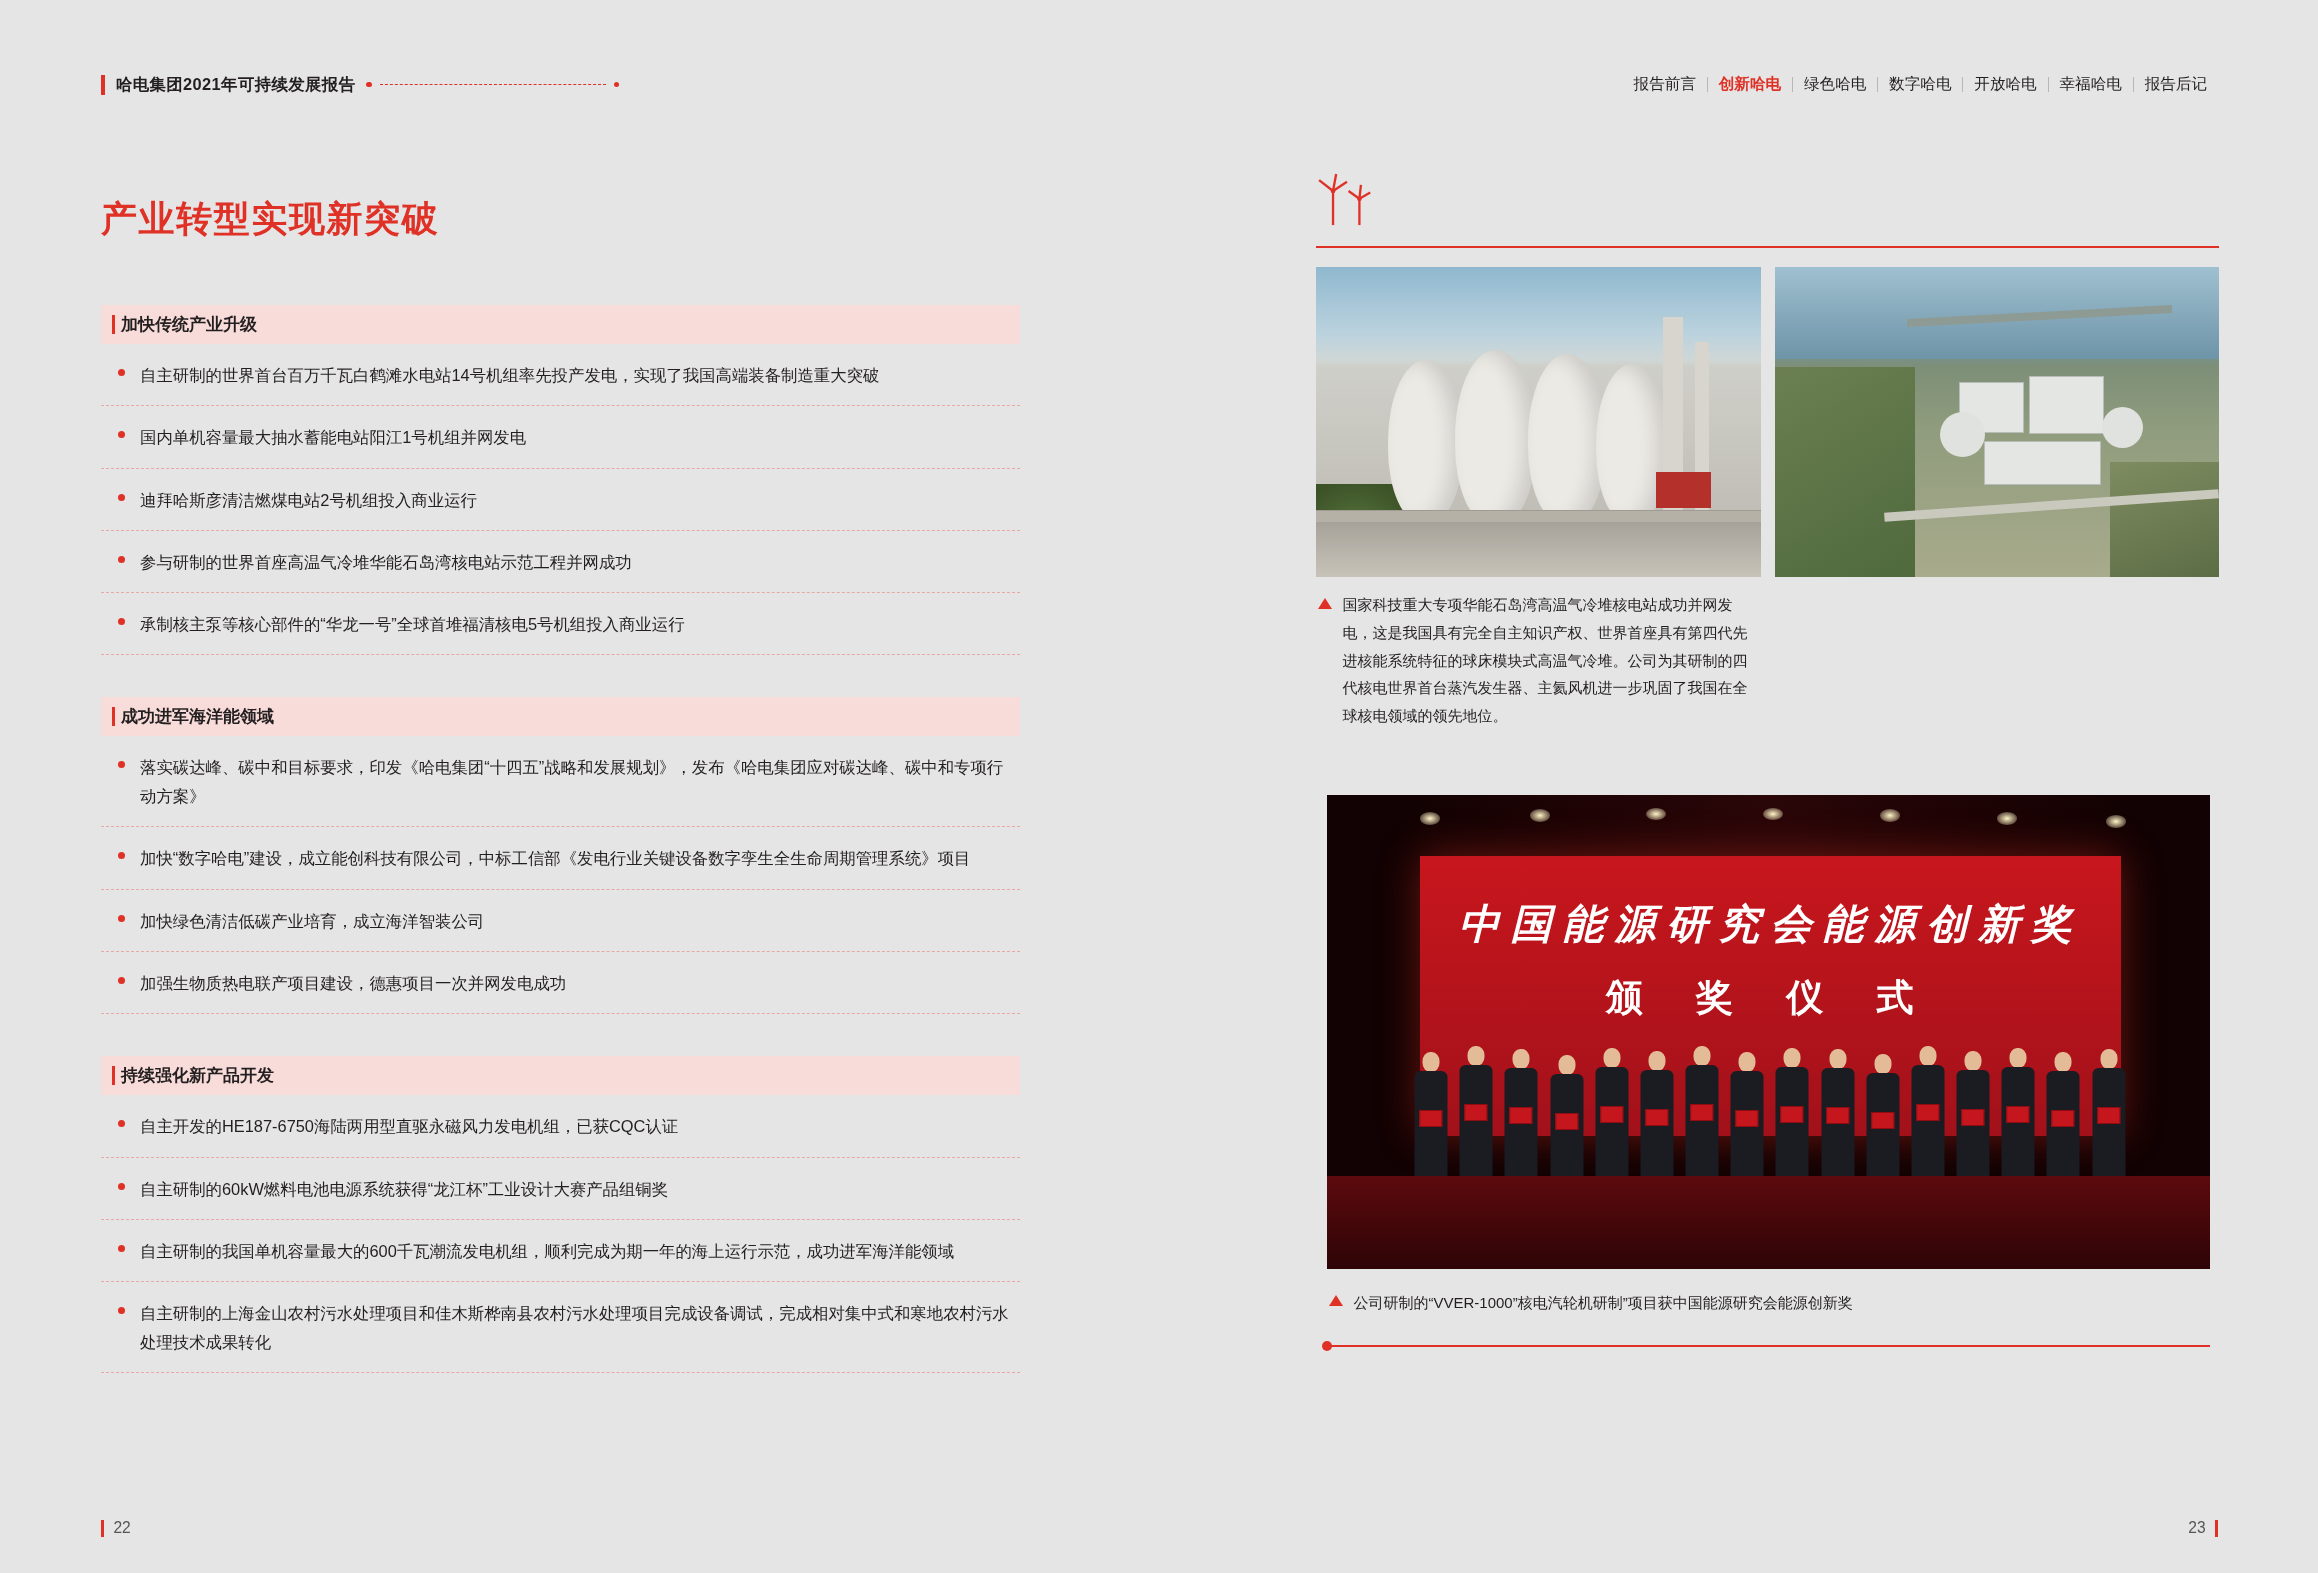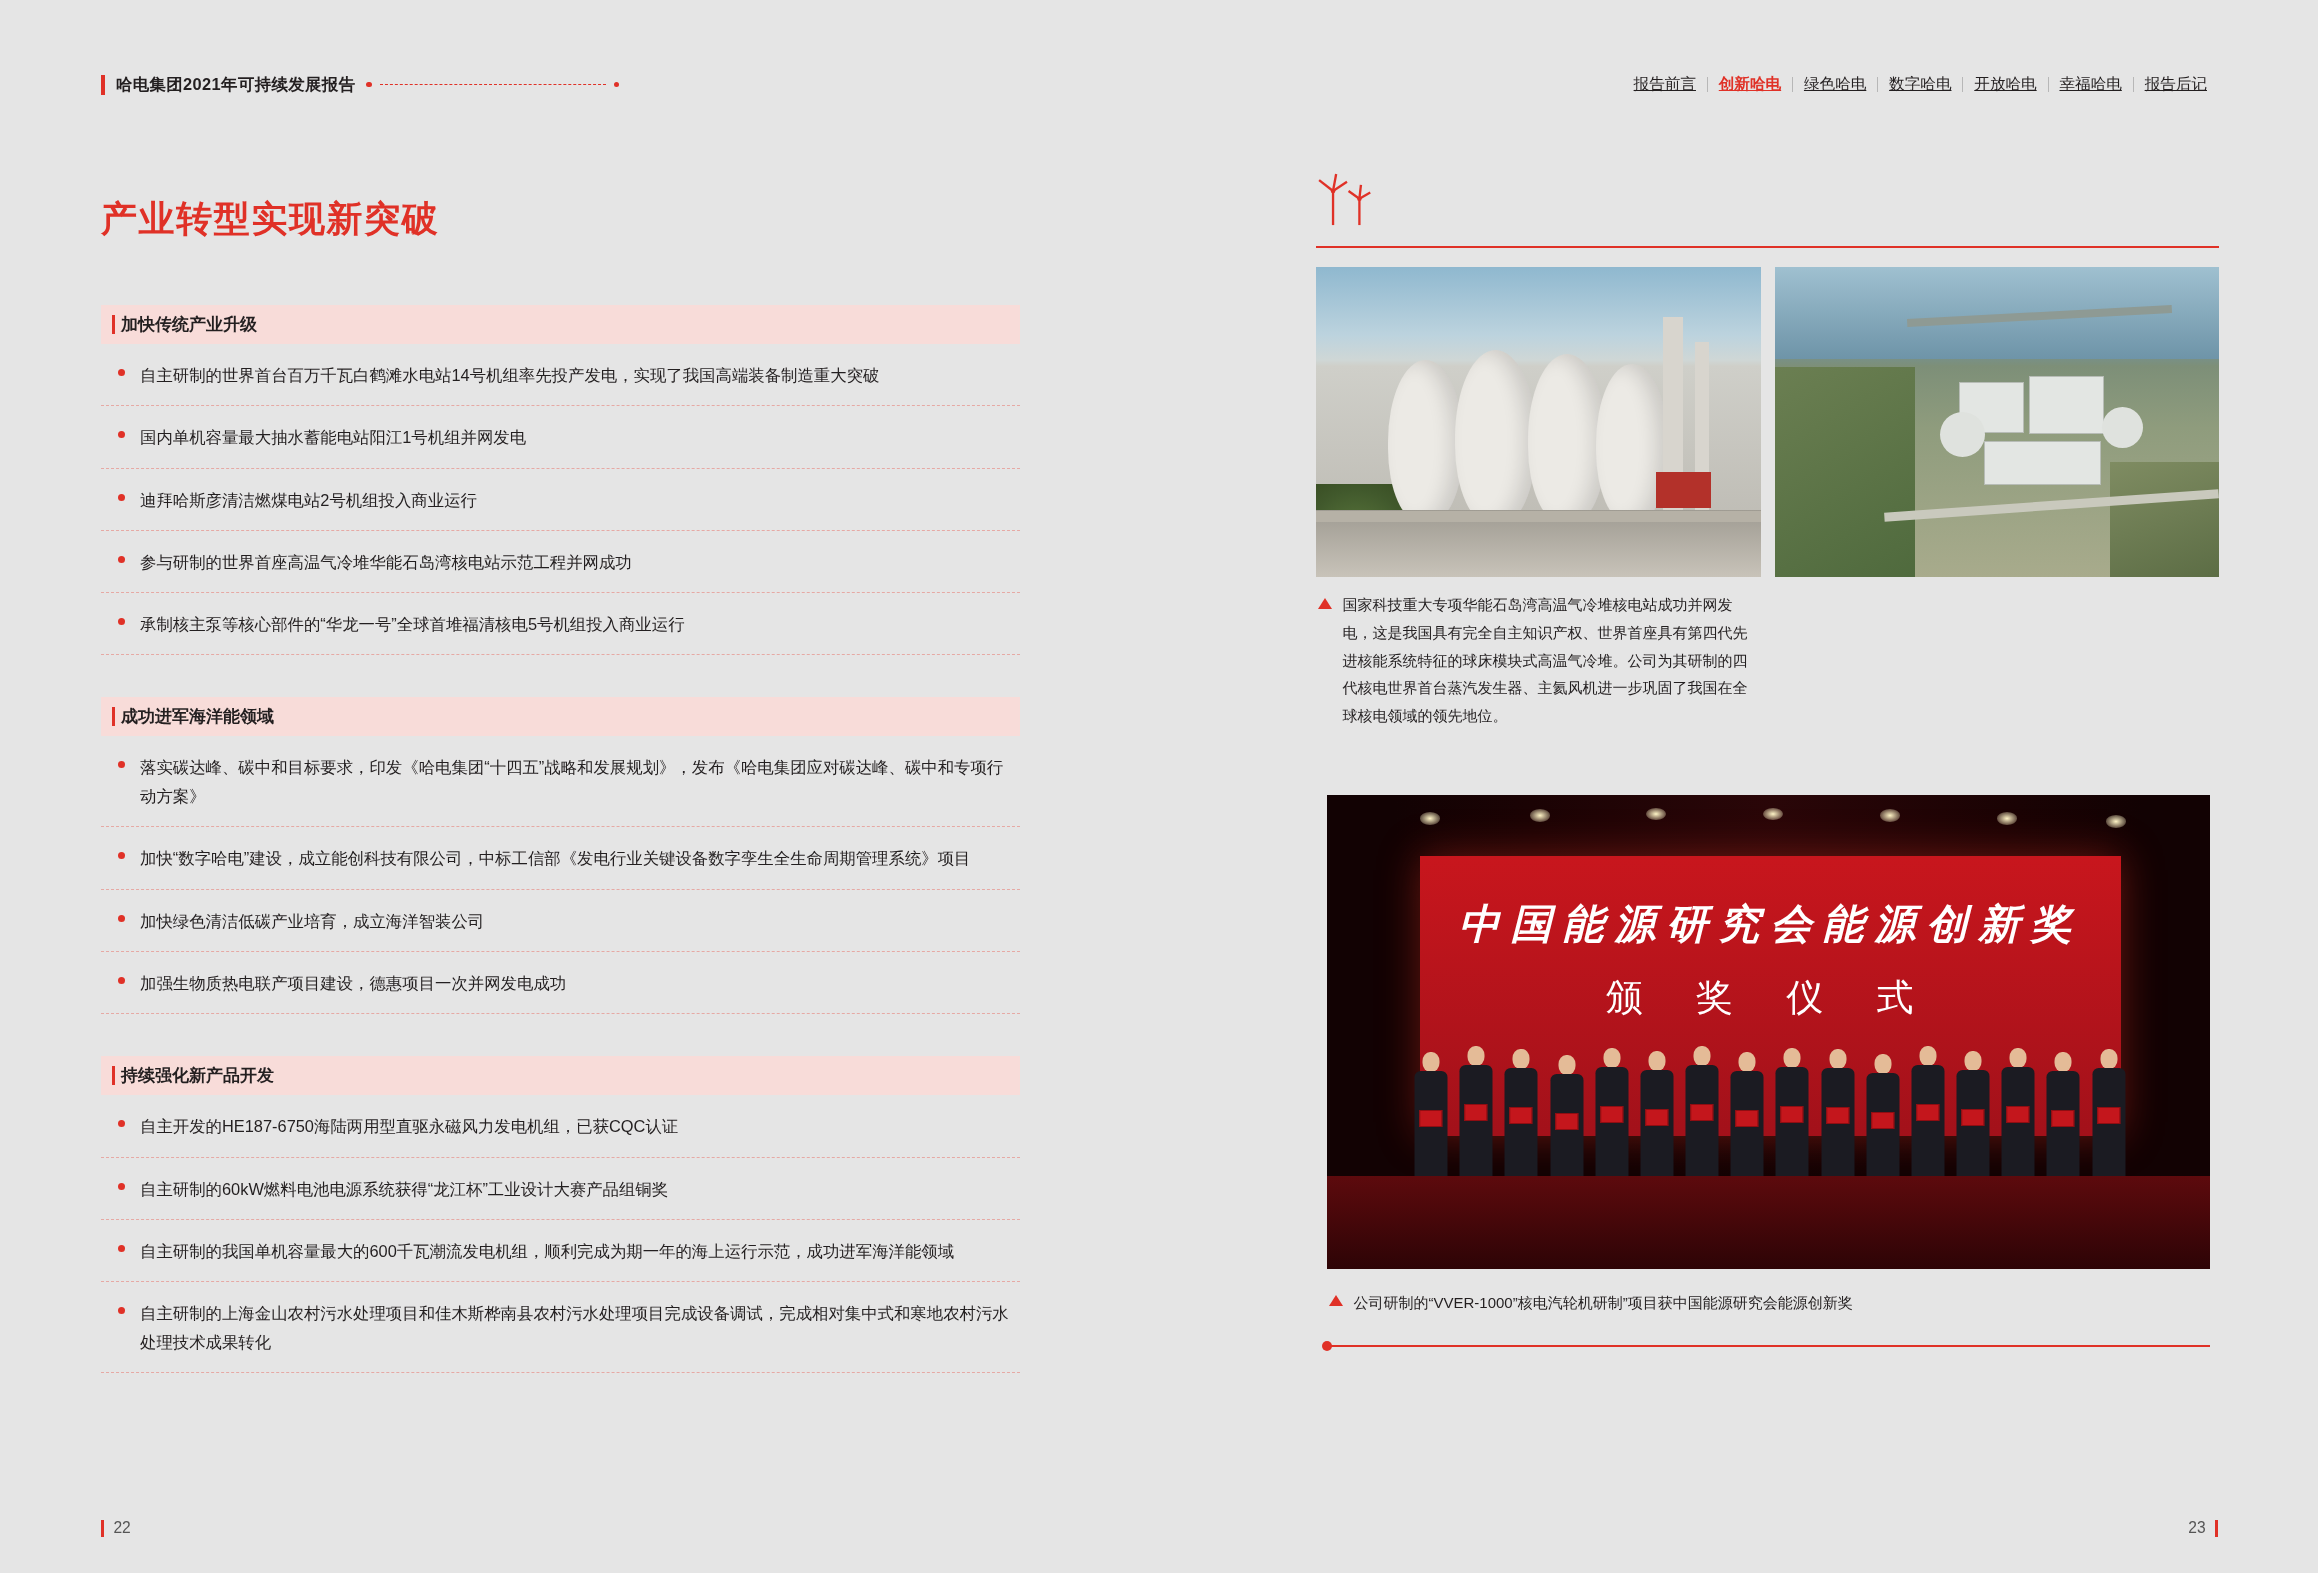--- a/index.html
+++ b/index.html
@@ -69,21 +69,20 @@
     right: 0; top: 0;
     display: flex;
     align-items: center;
     height: 31px;
     font-size: 15.6px;
   }
   .hdr-nav-item {
     color: #231f20;
     padding: 0 11px;
     white-space: nowrap;
-    text-decoration: underline;
   }
   .hdr-nav-item.active {
     color: #e03127;
     font-weight: bold;
   }
   .hdr-sep {
     width: 0.8px;
     height: 15.6px;
     background: #b7b7b7;
   }
@@ -320,21 +319,21 @@
     letter-spacing: 11px;
     font-family: "Liberation Serif", serif;
     font-style: italic;
   }
   .bp-screen .line2 {
     position: absolute;
     top: 117px; left: 0; width: 100%;
     text-align: center;
     color: #fff;
     font-size: 37px;
-    font-weight: normal;
+    font-weight: bold;
     letter-spacing: 22px;
     font-family: "Liberation Serif", serif;
   }
   .bp-lights {
     position: absolute; top: 12.5px; left: 0; width: 100%; height: 31px;
   }
   .bp-light {
     position: absolute;
     width: 20px; height: 12.5px;
     border-radius: 50%;

